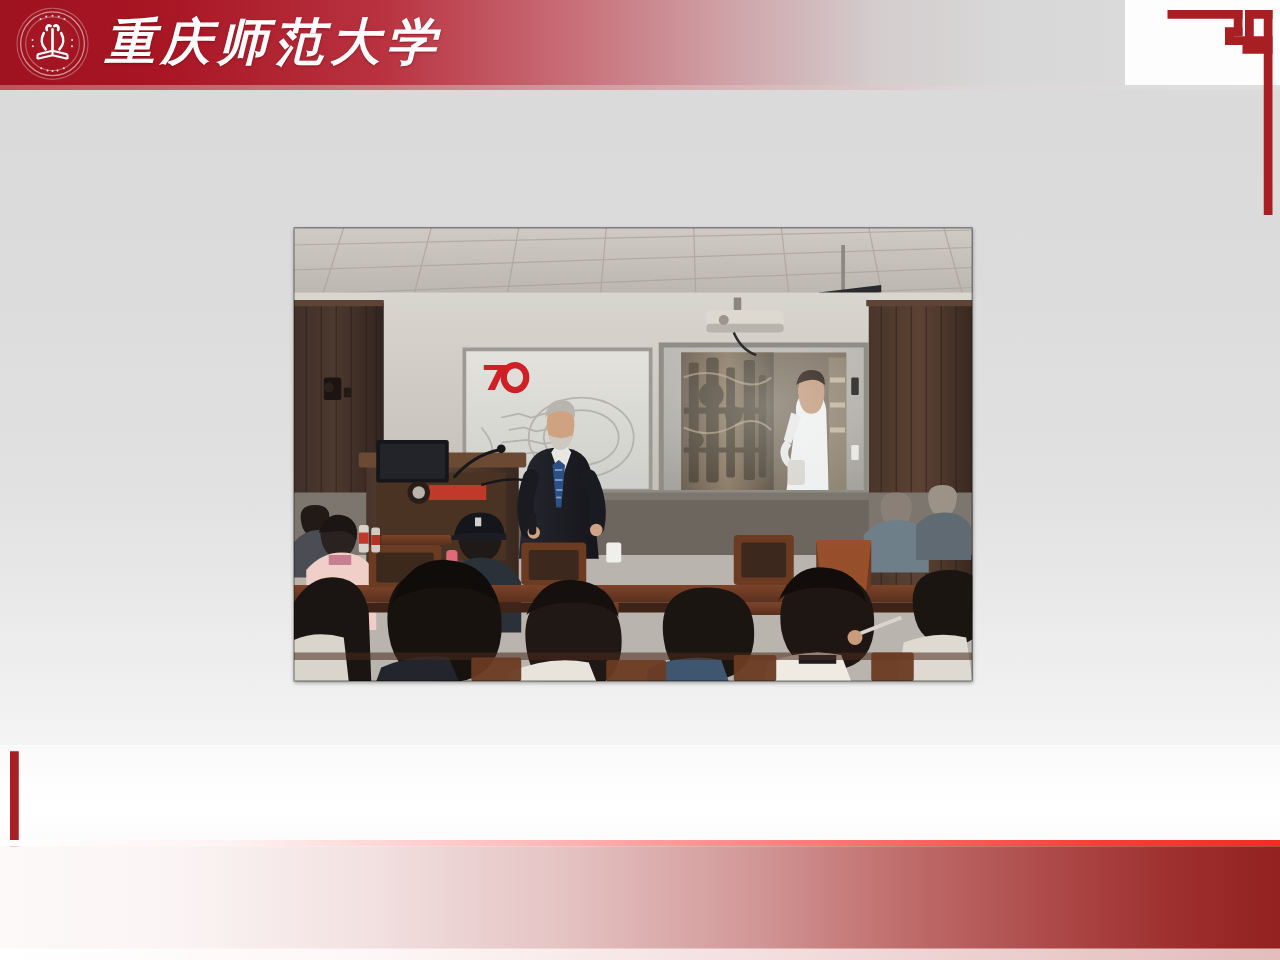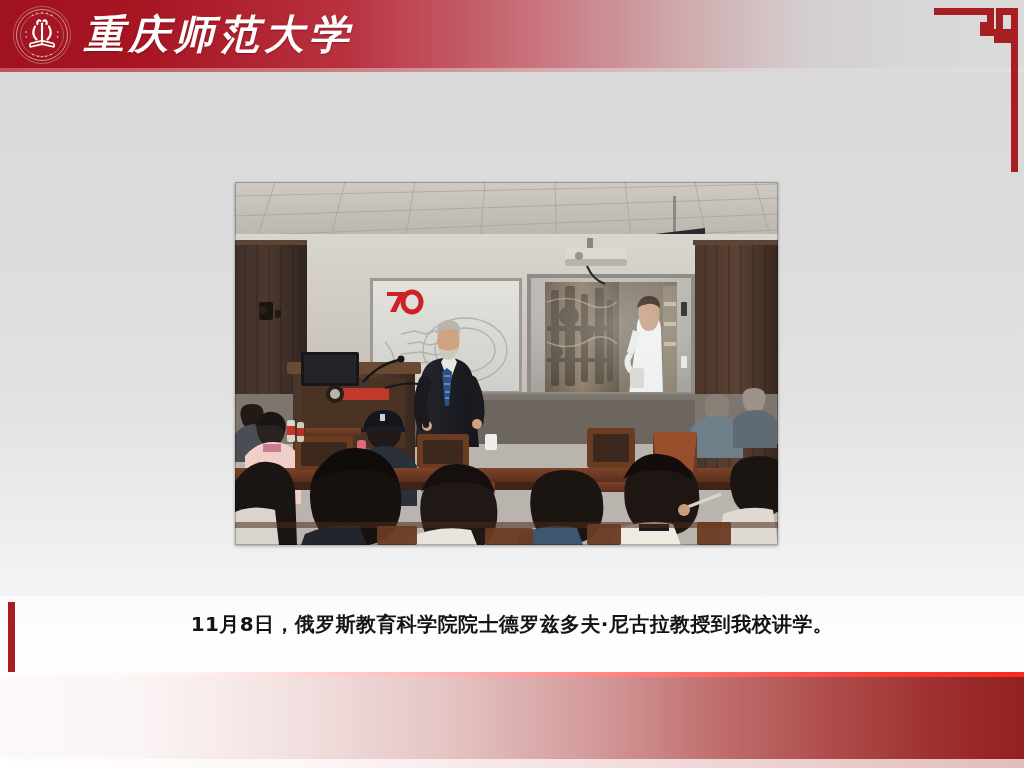--- a/index.html
+++ b/index.html
@@ -15,21 +15,21 @@
     position:absolute; left:0; top:72px; width:1024px; height:600px;
     background:linear-gradient(180deg,#dadada 0%,#dcdcdc 28%,#e2e2e2 55%,#efefef 78%,#fafafa 100%);
   }
   .bg-lower {
     position:absolute; left:0; top:596px; width:1024px; height:80px;
     background:linear-gradient(180deg,#fafafa 0%,#ffffff 60%,#fdfcfc 100%);
   }
 
   
   .header {
-    position:absolute; left:0; top:0; width:1024px; height:68px;
+    position:absolute; left:0; top:0; width:900px; height:68px;
     background:linear-gradient(90deg,#9f1220 0%,#a81523 14%,#b93240 34%,#c9737c 52%,#cfa7ab 66%,#d4cdce 78%,#d8d8d8 90%,#dadada 100%);
   }
   .header-shadow {
     position:absolute; left:0; top:68px; width:1024px; height:4px;
     background:linear-gradient(90deg,#b5353f 0%,#c1616a 30%,#cfa2a6 55%,#d6cfd0 75%,#dadada 100%);
     opacity:.85;
   }
 
   
   .emblem {
@@ -482,21 +482,20 @@
         <rect x="142" y="344" width="40" height="19" rx="2"></rect>
         <rect x="250" y="346" width="48" height="17" rx="2"></rect>
         <rect x="352" y="342" width="34" height="21" rx="2"></rect>
         <rect x="462" y="340" width="34" height="23" rx="2"></rect>
       </g>
 
       <rect x="0" y="0" width="543" height="363" fill="none" stroke="rgba(0,0,0,.25)" stroke-width="2"></rect>
     </svg>
   </div>
 
-  <div class="caption">11月8日，俄罗斯教育科学院院士德罗兹多夫·尼古拉教授到我校讲学。</div>
 
   <div class="orn-bl">
     <svg width="120" height="180" viewBox="0 0 120 180" aria-hidden="true">
       <g fill="#a81f23">
         <rect x="8" y="18" width="7" height="120"></rect>
         <rect x="8" y="132" width="26" height="7"></rect>
         <rect x="8" y="146" width="26" height="7"></rect>
         <rect x="8" y="146" width="7" height="26"></rect>
         <rect x="8" y="165" width="26" height="7"></rect>
         <rect x="27" y="146" width="7" height="26"></rect>

